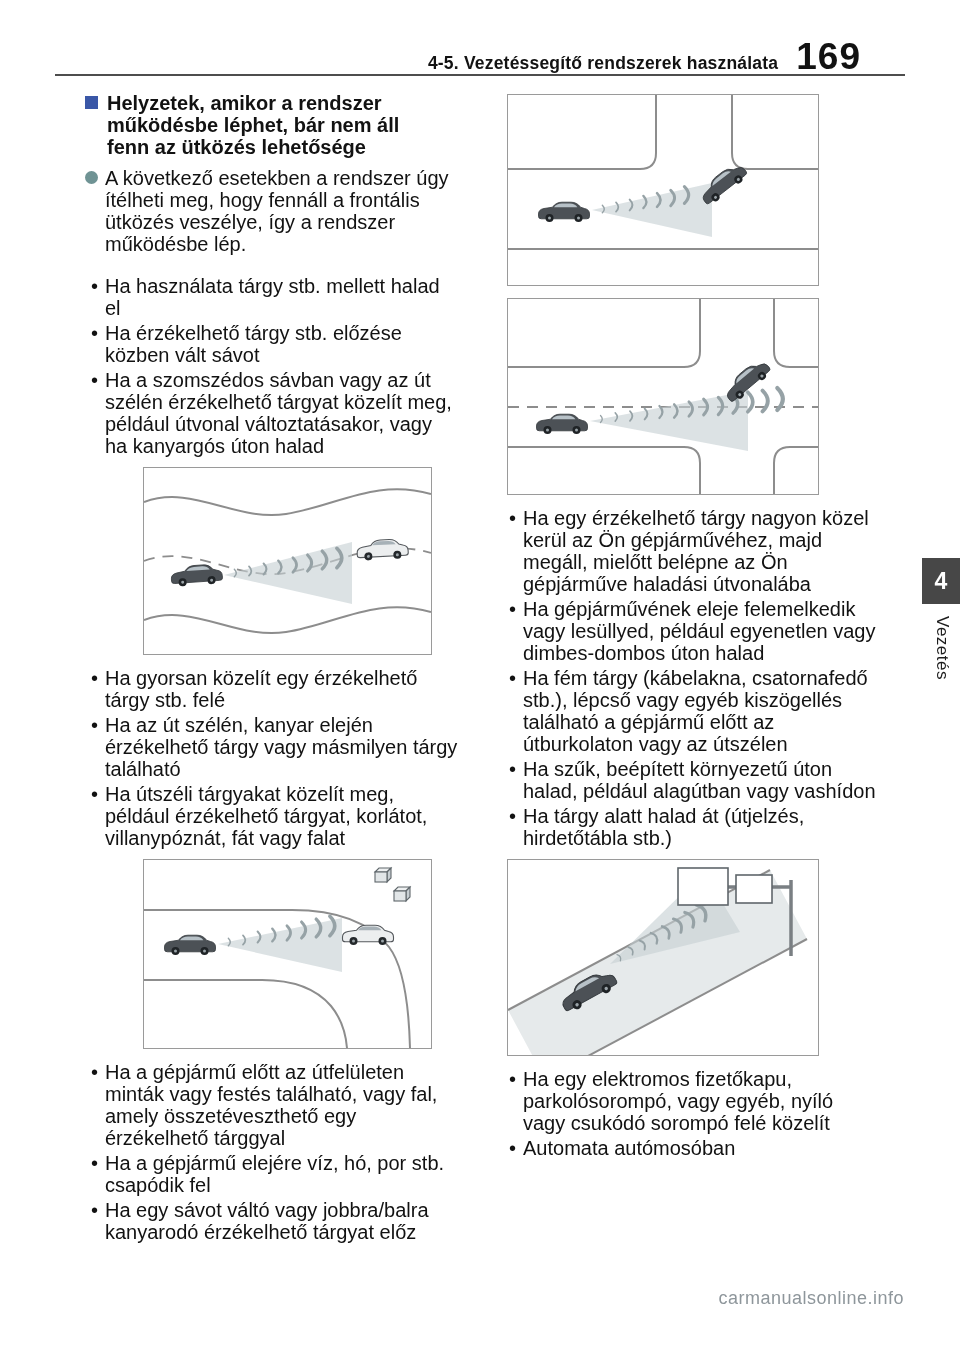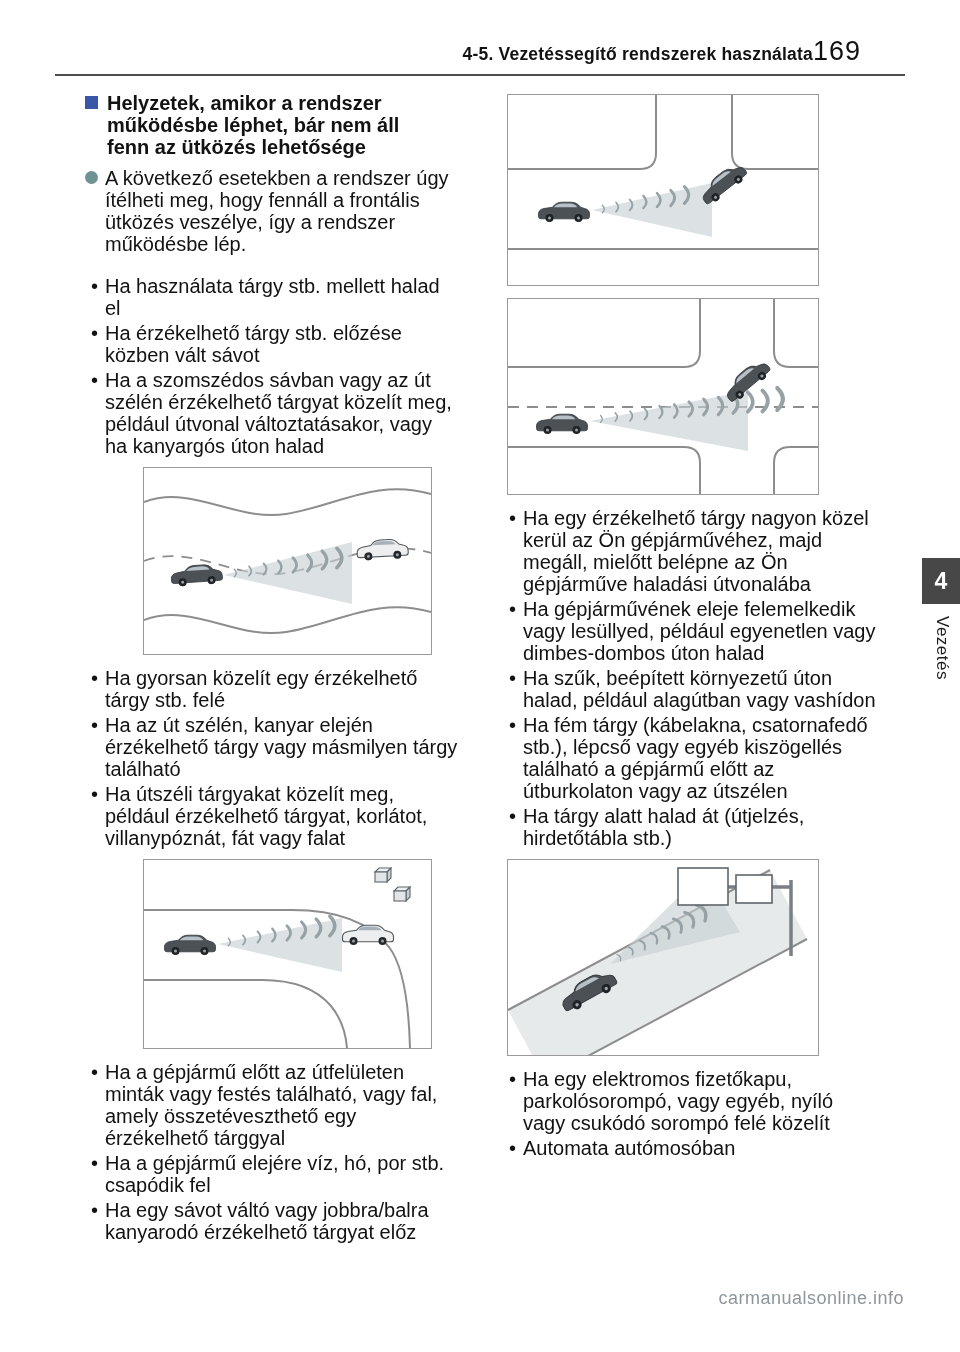--- a/index.html
+++ b/index.html
@@ -1,23 +1,23 @@
 <!DOCTYPE html>
 <html><head>
 <meta charset="utf-8">
 <title>4-5. Vezetéssegítő rendszerek használata — 169</title>
 <style>
   *{margin:0;padding:0;box-sizing:border-box}
   html,body{background:#fff}
   body{font-family:"Liberation Sans",sans-serif;color:#121212}
   #page{position:relative;width:960px;height:1352px;background:#fff;overflow:hidden}
 
-  .header{position:absolute;top:36px;left:55px;width:850px;display:flex;justify-content:flex-end;align-items:baseline;padding-right:44px}
+  .header{position:absolute;top:36px;left:55px;width:850px;display:flex;justify-content:flex-end;align-items:baseline;gap:18px;padding-right:44px}
   .header .title{font-weight:bold;font-size:17.5px;letter-spacing:.2px}
-  .header .pagenum{font-weight:normal;font-size:27px;letter-spacing:1px}
+  .header .pagenum{font-weight:bold;font-size:37px;letter-spacing:1px}
   .rule{position:absolute;top:74px;left:55px;width:850px;height:2px;background:#4d4d4d}
 
   .tab{position:absolute;top:558px;right:0;width:38px;height:46px;background:#474747;color:#fff;font-size:23px;font-weight:bold;display:flex;align-items:center;justify-content:center}
   .vlabel{position:absolute;top:616px;right:8px;writing-mode:vertical-rl;font-size:17px;color:#1c1c1c;letter-spacing:.5px}
 
   .col{position:absolute;top:92px;width:374px;font-size:20px;line-height:22px}
   .col.left{left:85px}
   .col.right{left:503px}
 
   .h2{position:relative;padding-left:22px;font-weight:bold;max-width:340px;margin-bottom:9px}
@@ -199,22 +199,22 @@
           <use href="#chev" transform="translate(259,102) scale(1.49)"></use>
           <use href="#chev" transform="translate(274,100) scale(1.58)"></use>
           <use href="#car-dark" transform="translate(28,114)"></use>
           <use href="#car-dark" transform="translate(212,90) rotate(-40)"></use>
         </svg>
       </span>
     </div>
 
     <div class="li"><span>Ha egy érzékelhető tárgy nagyon közel kerül az Ön gépjárművéhez, majd megáll, mielőtt belépne az Ön gépjárműve haladási útvonalába</span></div>
     <div class="li"><span>Ha gépjárművének eleje felemelkedik vagy lesüllyed, például egyenetlen vagy dimbes-dombos úton halad</span></div>
+    <div class="li"><span>Ha fém tárgy (kábelakna, csatornafedő stb.), lépcső vagy egyéb kiszögellés található a gépjármű előtt az útburkolaton vagy az útszélen</span></div>
     <div class="li"><span>Ha szűk, beépített környezetű úton halad, például alagútban vagy vashídon</span></div>
-    <div class="li"><span>Ha fém tárgy (kábelakna, csatornafedő stb.), lépcső vagy egyéb kiszögellés található a gépjármű előtt az útburkolaton vagy az útszélen</span></div>
     <div class="li"><span>Ha tárgy alatt halad át (útjelzés, hirdetőtábla stb.)</span></div>
 
     <div class="figrow">
       <span class="fig">
         <svg width="310" height="195" viewBox="0 0 310 195">
           <polygon points="0,150 262,10 299,79 37,219" fill="#e6eaeb"></polygon>
           <path class="edge" d="M0,150 L262,10"></path>
           <path class="edge" d="M37,219 L299,79"></path>
           <polygon class="cone" points="102,104 196,12 232,72"></polygon>
           <use href="#chev" transform="translate(112,97) rotate(-29) scale(0.5)"></use>

